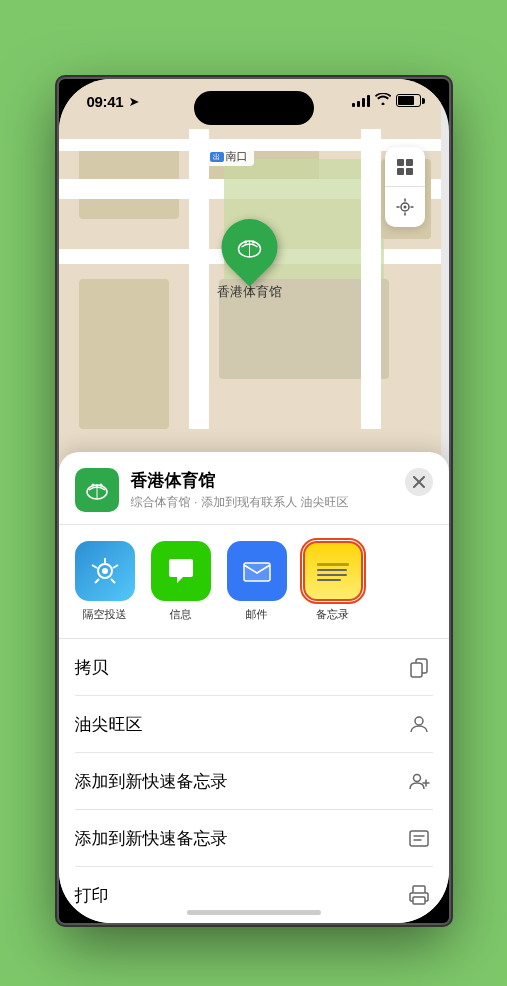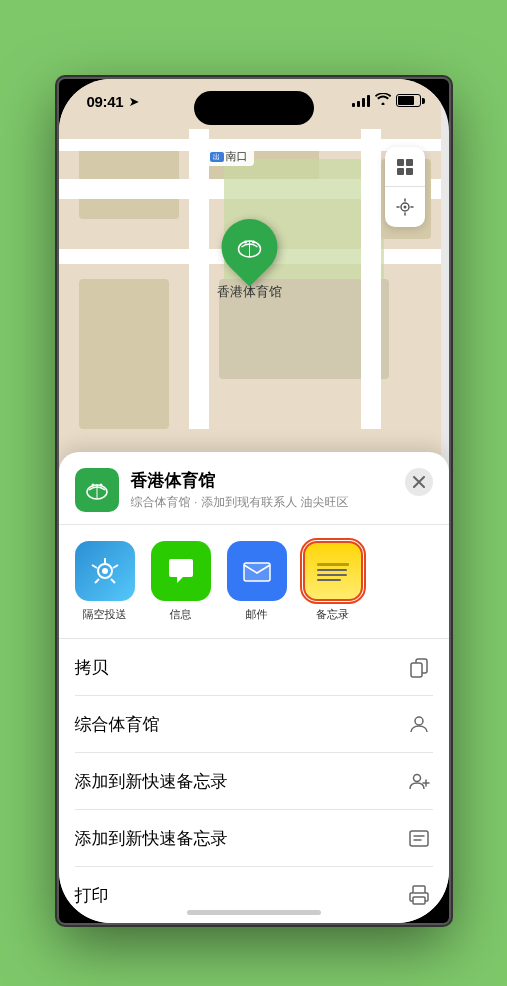--- a/index.html
+++ b/index.html
@@ -568,21 +568,21 @@
           <span class="action-label">拷贝</span>
           <div class="action-icon">
             <svg width="22" height="22" viewBox="0 0 22 22" fill="none">
               <rect x="8" y="3" width="11" height="14" rx="2" stroke="#666" stroke-width="1.5" fill="none"></rect>
               <rect x="3" y="7" width="11" height="14" rx="2" stroke="#666" stroke-width="1.5" fill="white"></rect>
             </svg>
           </div>
         </div>
 
         <div class="action-item">
-          <span class="action-label">综合体育馆</span>
+          <span class="action-label">油尖旺区</span>
           <div class="action-icon">
             <svg width="22" height="22" viewBox="0 0 22 22" fill="none">
               <circle cx="11" cy="8" r="4" stroke="#666" stroke-width="1.5" fill="none"></circle>
               <path d="M3 19 C3 15 7 13 11 13 S19 15 19 19" stroke="#666" stroke-width="1.5" fill="none"></path>
             </svg>
           </div>
         </div>
 
         <div class="action-item">
           <span class="action-label">添加到新快速备忘录</span>

